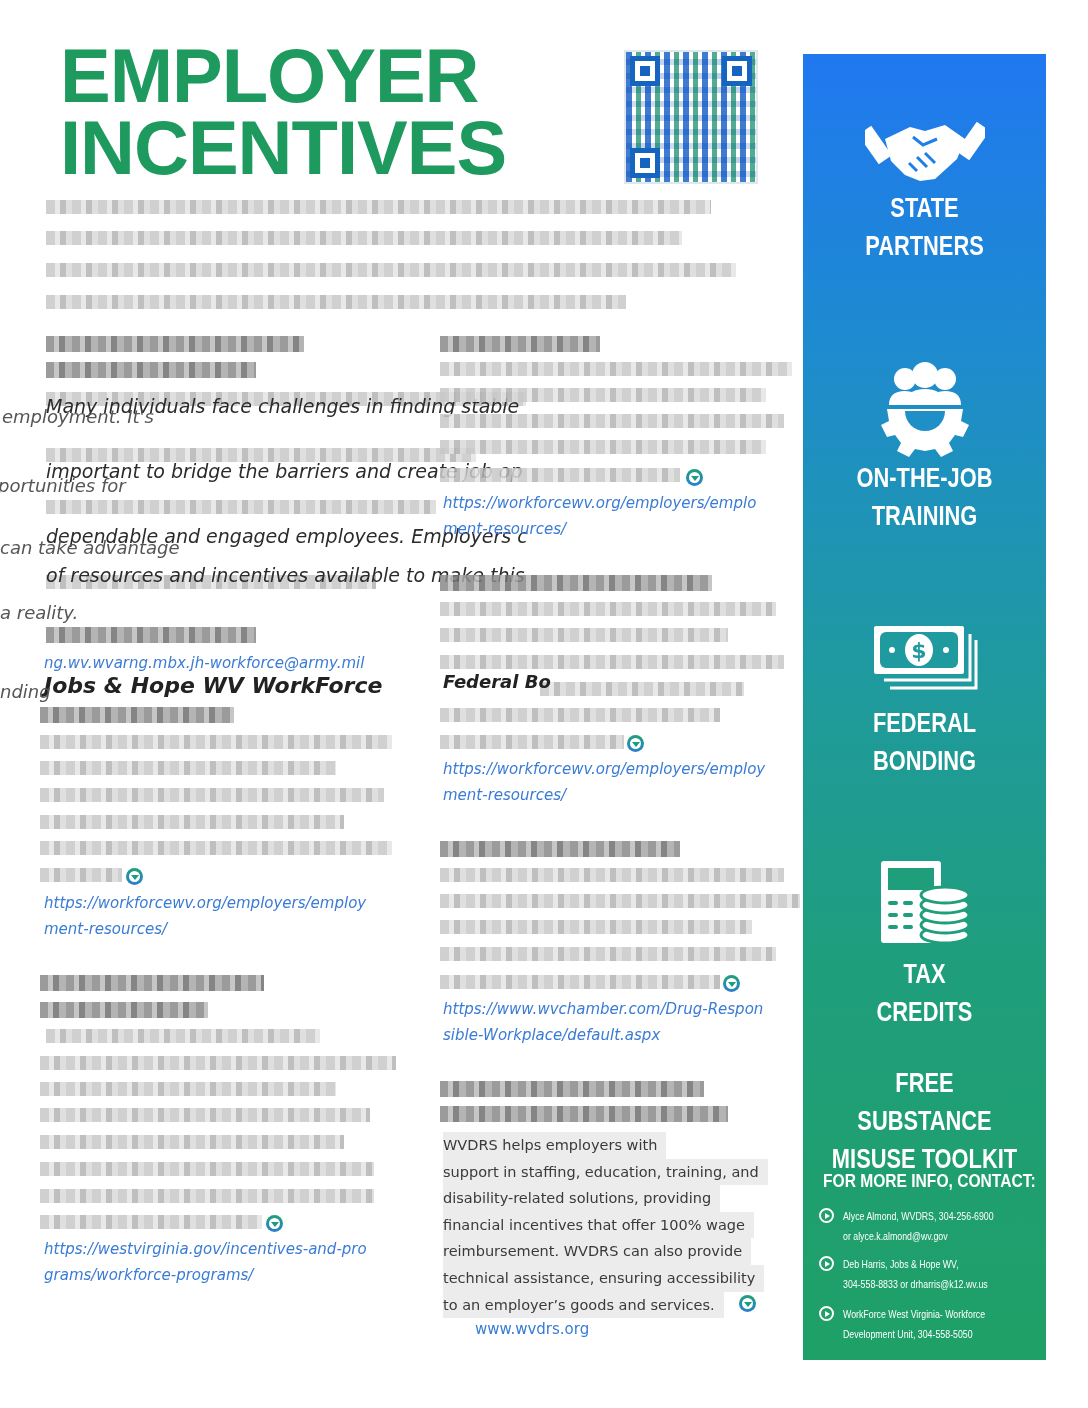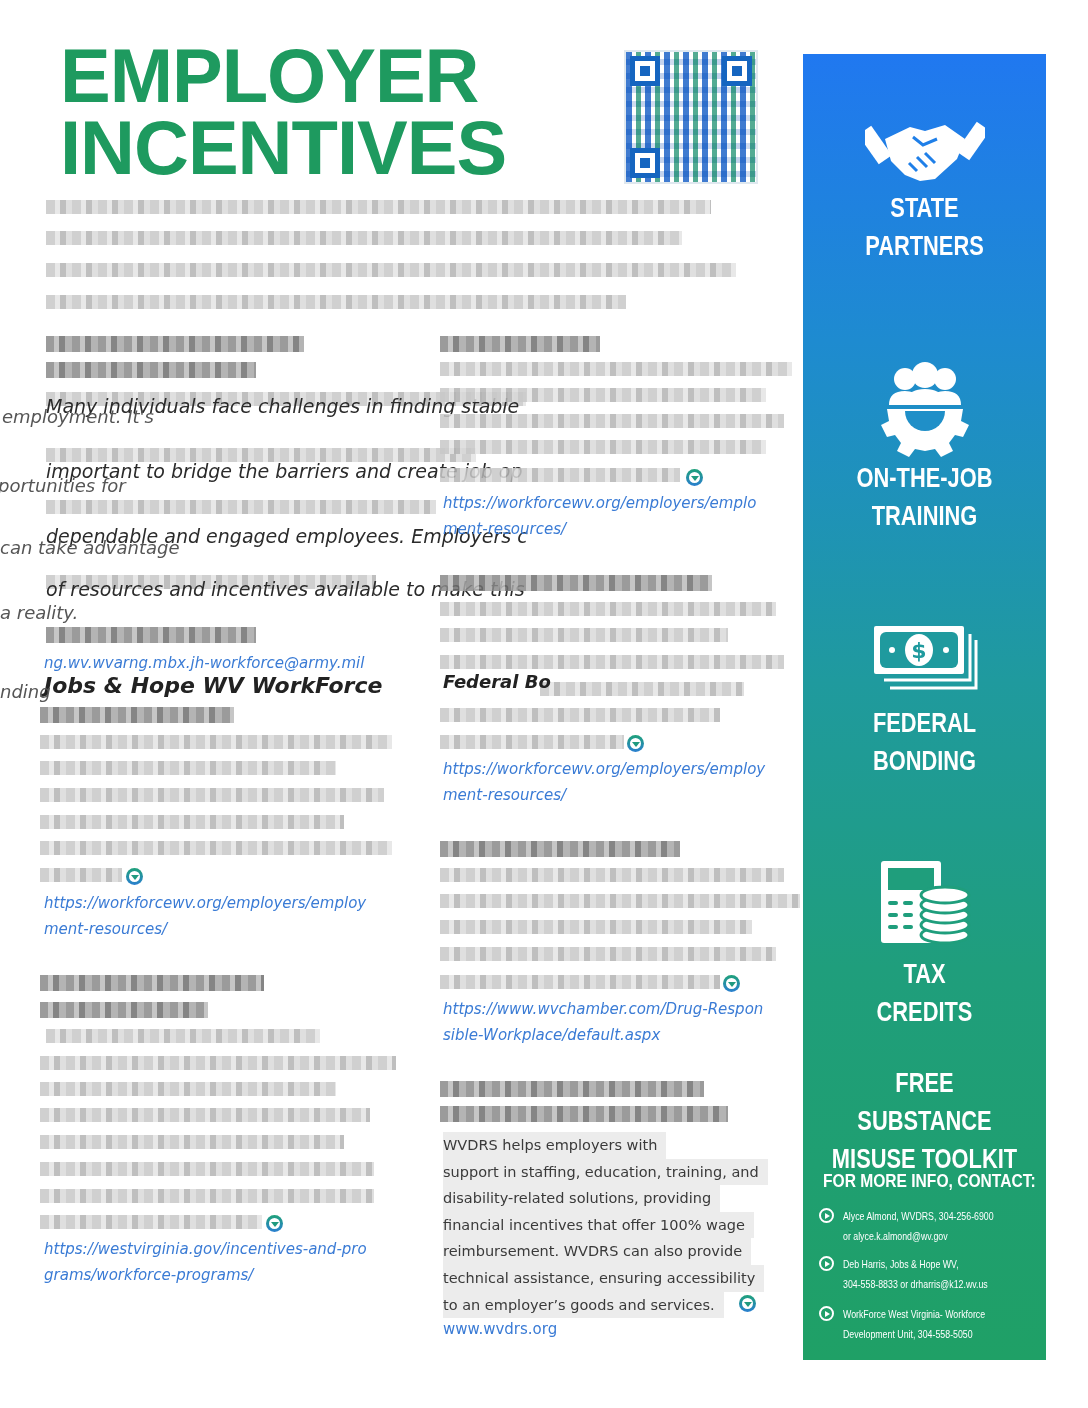--- a/index.html
+++ b/index.html
@@ -33,21 +33,21 @@
   .overlay-italic {
     position: absolute; font-family: "DejaVu Sans", sans-serif; font-style: italic;
     font-size: 19px; color: #2b2b2b; font-weight: 300; white-space: nowrap;
   }
   .overlay-italic.ghost { color: #555; }
 
   .link {
     position: absolute; font-family: "DejaVu Sans", sans-serif; font-style: italic;
     font-size: 15px; color: #3a7bd5; line-height: 26px;
   }
-  .link.plain { font-style: normal; }
+  .link.plain { font-style: normal; margin-left: 32px; }
 
   .dl-icon {
     position: absolute; width: 17px; height: 17px; border-radius: 50%;
     background: linear-gradient(180deg, #1fa17a, #2a7fd0);
     display: flex; align-items: center; justify-content: center;
   }
   .dl-icon::before { content: ""; width: 11px; height: 11px; border-radius: 50%; background: #fff; position: absolute; }
   .dl-icon::after { content: ""; position: absolute; width: 0; height: 0; border-left: 4px solid transparent; border-right: 4px solid transparent; border-top: 5px solid #1f9a7f; top: 7px; }
 
   .wvdrs-body {
@@ -107,21 +107,21 @@
 <div class="blur-line" style="left:46px;top:500px;width:390px"></div>
 <div class="blur-line" style="left:46px;top:575px;width:330px"></div>
 <div class="blur-line dark" style="left:46px;top:627px;width:210px"></div>
 
 <div class="overlay-italic" style="left:46px;top:395px">Many individuals face challenges in finding stable</div>
 <div class="overlay-italic ghost" style="left:2px;top:406px;font-size:18px">employment. It's</div>
 <div class="overlay-italic" style="left:46px;top:460px">important to bridge the barriers and create job op</div>
 <div class="overlay-italic ghost" style="left:-2px;top:475px;font-size:18px">portunities for</div>
 <div class="overlay-italic" style="left:46px;top:525px">dependable and engaged employees. Employers c</div>
 <div class="overlay-italic ghost" style="left:0px;top:537px;font-size:18px">can take advantage</div>
-<div class="overlay-italic" style="left:46px;top:578px">of resources and incentives available to make this</div>
+<div class="overlay-italic" style="left:46px;top:564px">of resources and incentives available to make this</div>
 <div class="overlay-italic ghost" style="left:0px;top:602px;font-size:18px">a reality.</div>
 
 <div class="link" style="left:44px;top:650px">ng.wv.wvarng.mbx.jh-workforce@army.mil</div>
 <div class="overlay-italic" style="left:44px;top:673px;font-weight:700;font-size:22px;color:#222">Jobs &amp; Hope WV WorkForce</div>
 <div class="overlay-italic ghost" style="left:0px;top:681px;font-size:18px">nding</div>
 
 <div class="blur-line dark" style="left:40px;top:707px;width:194px"></div>
 <div class="blur-line" style="left:40px;top:735px;width:352px"></div>
 <div class="blur-line" style="left:40px;top:761px;width:296px"></div>
 <div class="blur-line" style="left:40px;top:788px;width:344px"></div>

